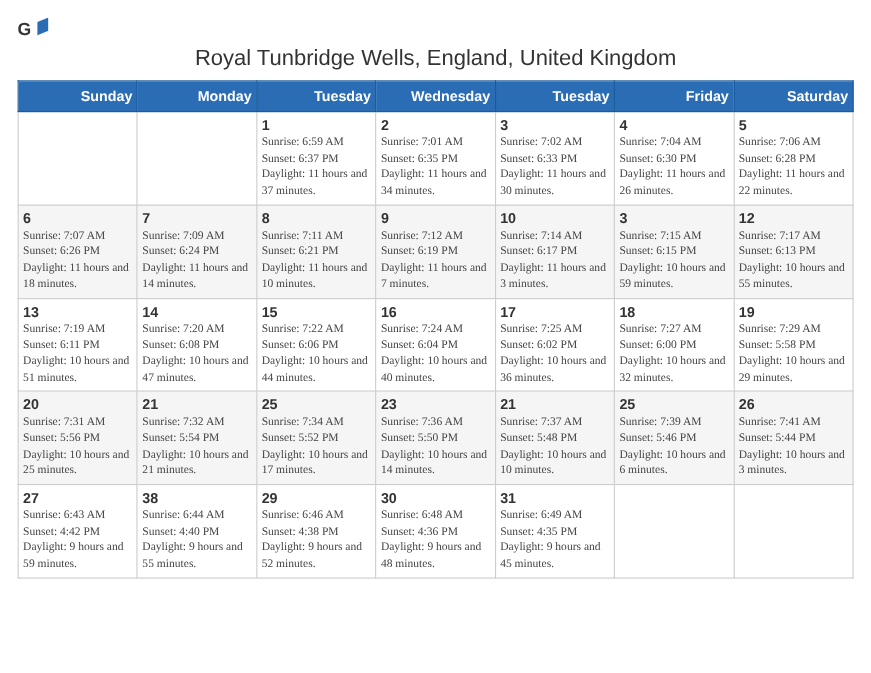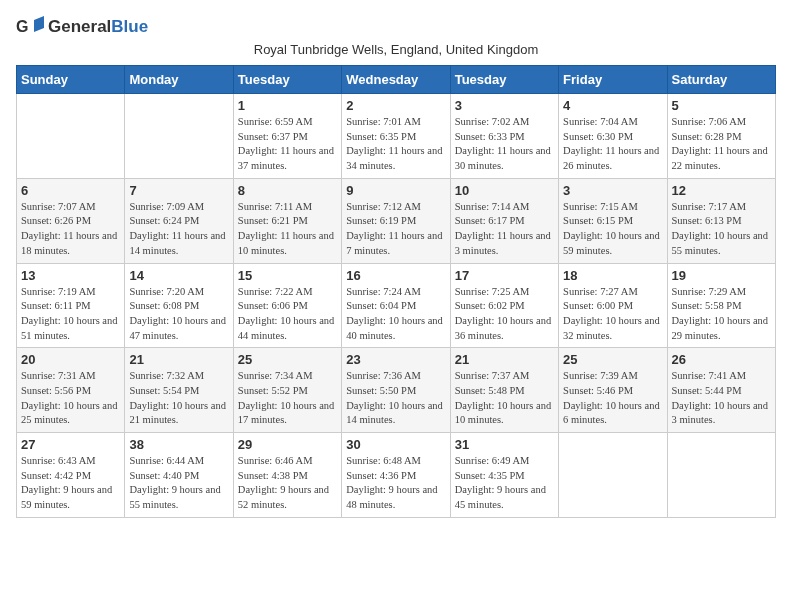--- a/index.html
+++ b/index.html
@@ -27,35 +27,35 @@
     }
     .title-area {
       text-align: right;
     }
     .month-title {
       font-size: 36px;
       font-weight: bold;
       color: #333;
     }
     .location-title {
-      font-size: 13px;
+      font-size: 20px;
       color: #333;
       text-align: center;
       margin-bottom: 8px;
     }
     .calendar {
       width: 100%;
       border-collapse: collapse;
       font-size: 11px;
     }
     .calendar th {
       background-color: #2a6db5;
       color: #fff;
       padding: 6px 4px;
-      text-align: left;
+      text-align: right;
       font-size: 13px;
       font-weight: bold;
       border: 1px solid #1a5a9a;
     }
     .calendar td {
       border: 1px solid #ccc;
       vertical-align: top;
       padding: 4px;
       width: 108px;
       min-height: 80px;
@@ -83,23 +83,20 @@
   </style>
 </head>
 <body>
 
 <div class="header-area">
   <div class="logo">
     <svg class="logo-icon" viewBox="0 0 28 22">
       <text x="0" y="16" font-size="16" font-weight="bold" fill="#333" font-family="Arial">G</text>
       <polygon points="18,4 28,0 28,12 18,16" fill="#2a6db5"></polygon>
     </svg>
-    <div>
-      <span style="font-size:17px;font-weight:bold;color:#333;">General</span><span style="font-size:17px;font-weight:bold;color:#2a6db5;">Blue</span>
-    </div>
   </div>
 </div>
 <div class="location-title">Royal Tunbridge Wells, England, United Kingdom</div>
 
 <table class="calendar">
   <thead>
     <tr>
     <th>Sunday</th>
         <th>Monday</th>
         <th>Tuesday</th>

